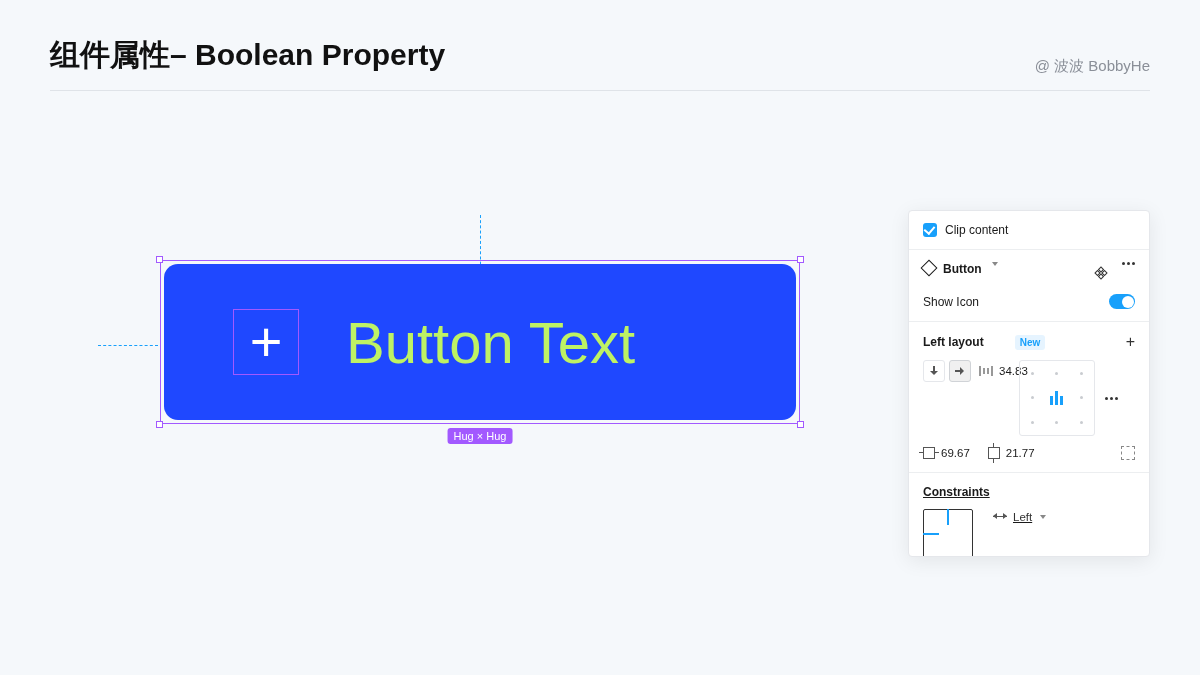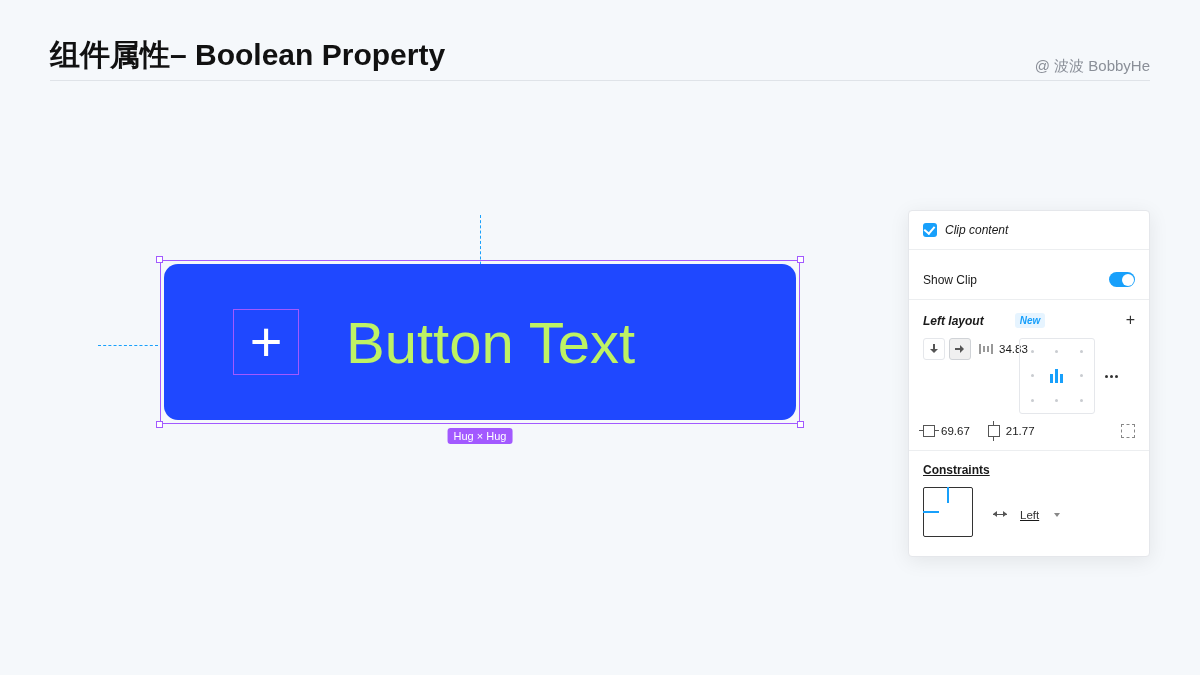--- a/index.html
+++ b/index.html
@@ -12,21 +12,21 @@
     overflow: hidden;
   }
   .header {
     position: absolute;
     top: 30px;
     left: 50px;
     right: 50px;
     display: flex;
     justify-content: space-between;
     align-items: flex-end;
-    padding-bottom: 4px;
+    padding-bottom: 14px;
     border-bottom: 1px solid #dfe3e8;
   }
   .title {
     font-size: 30px;
     font-weight: 700;
     color: #111;
   }
   .author {
     font-size: 15px;
     color: #8a8f98;
@@ -137,21 +137,21 @@
     border-radius:4px;
     box-shadow:0 4px 20px rgba(0,0,0,0.08);
     overflow:hidden;
     font-size:12px;
     color:#1a1a1a;
   }
   .section {
     padding:12px 14px;
     border-bottom:1px solid #eceef0;
   }
-  .row { display:flex; align-items:flex-end; gap:8px;font-style:italic; }
+  .row { display:flex; align-items:flex-start; gap:8px; }
   .row.spread { justify-content:space-between; }
   .checkbox {
     width:14px; height:14px;
     background:#18a0fb;
     border-radius:3px;
     position:relative;
   }
   .checkbox::after{
     content:"";
     position:absolute;
@@ -286,21 +286,21 @@
   }
   .constraints .cbox::after{
     content:"";
     position:absolute;
     left:-1px; top:50%;
     transform:translateY(-50%);
     width:16px; height:2px;
     background:#18a0fb;
   }
   .c-row{ display:flex; align-items:flex-start; gap:20px;}
-  .c-ctrl{ margin-top:32px; display:flex; align-items:center; gap:13px; color:#333; font-size:11.5px;}
+  .c-ctrl{ margin-top:12px; display:flex; align-items:center; gap:6px; color:#333; font-size:11.5px;}
   .lr-icon{ width:14px; position:relative; height:8px;}
   .lr-icon::before{content:"";position:absolute;left:0;top:3px;width:14px;height:1.4px;background:#555;}
   .lr-icon::after{content:"";position:absolute;left:0;top:0;width:0;height:0;border-top:3px solid transparent;border-bottom:3px solid transparent;border-right:4px solid #555;}
   .lr-icon span{position:absolute;right:0;top:0;width:0;height:0;border-top:3px solid transparent;border-bottom:3px solid transparent;border-left:4px solid #555;}
 </style>
 </head>
 <body>
 
 <div class="header">
   <div class="title">组件属性– Boolean Property</div>
@@ -331,22 +331,46 @@
 <div class="panel">
 
   <div class="section">
     <div class="row">
       <div class="checkbox"></div>
       <div class="clip-label">Clip content</div>
     </div>
   </div>
 
   <div class="section">
+    <div class="row spread">
+      <div class="row">
+        <div class="diamond"></div>
+        <div class="bold">Button</div>
+        <div class="chev"></div>
+      </div>
+      <div class="row" style="gap:10px;">
+        <div class="mini-icon target-icon">
+          <svg viewBox="0 0 16 16">
+              <g stroke="#333" stroke-width="1.2" fill="none">
+                <rect x="2" y="6" width="4" height="4" transform="rotate(45 4 8)"></rect>
+                <rect x="10" y="6" width="4" height="4" transform="rotate(45 12 8)"></rect>
+                <rect x="6" y="2" width="4" height="4" transform="rotate(45 8 4)"></rect>
+                <rect x="6" y="10" width="4" height="4" transform="rotate(45 8 12)"></rect>
+              </g>
+            </svg>
+        </div>
+        <div class="dots">
+            <span></span>
+            <span></span>
+            <span></span>
+          </div>
+      </div>
+    </div>
     <div class="prop-row">
-      <div>Show Clip</div>
+      <div>Show Icon</div>
       <div class="toggle"></div>
     </div>
   </div>
 
   <div class="section">
     <div class="al-head">
       <div class="row">
         <span class="bold">Left layout</span>
         <span class="badge-new">New</span>
       </div>

